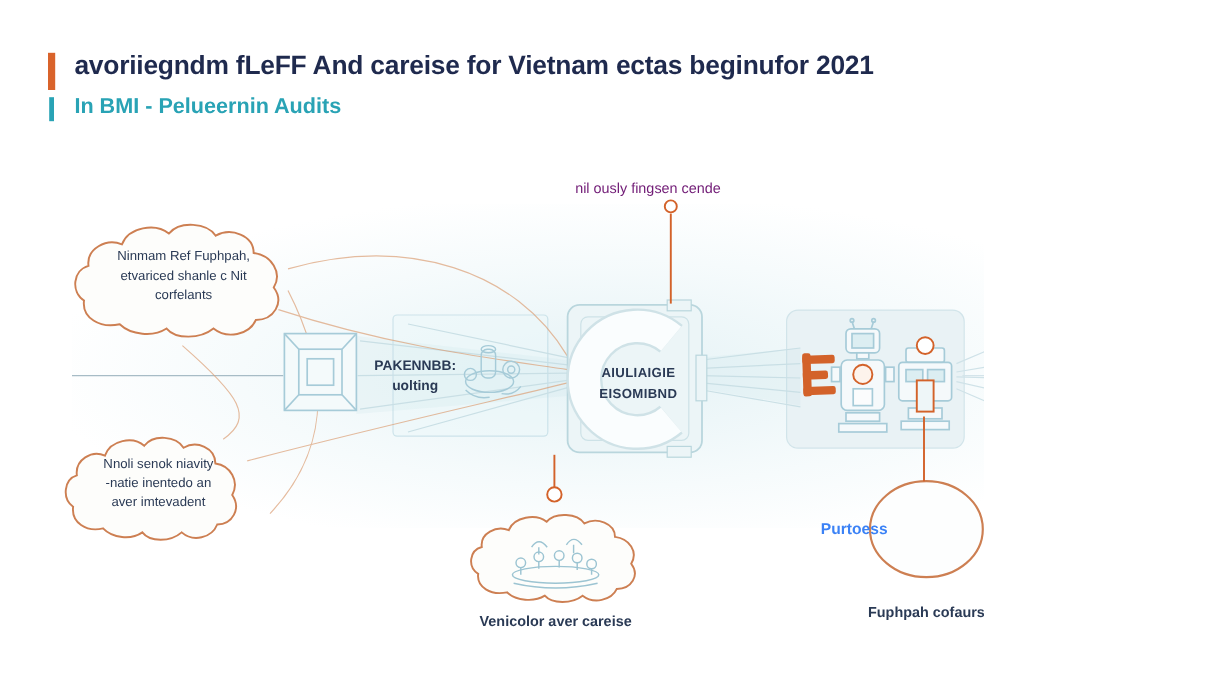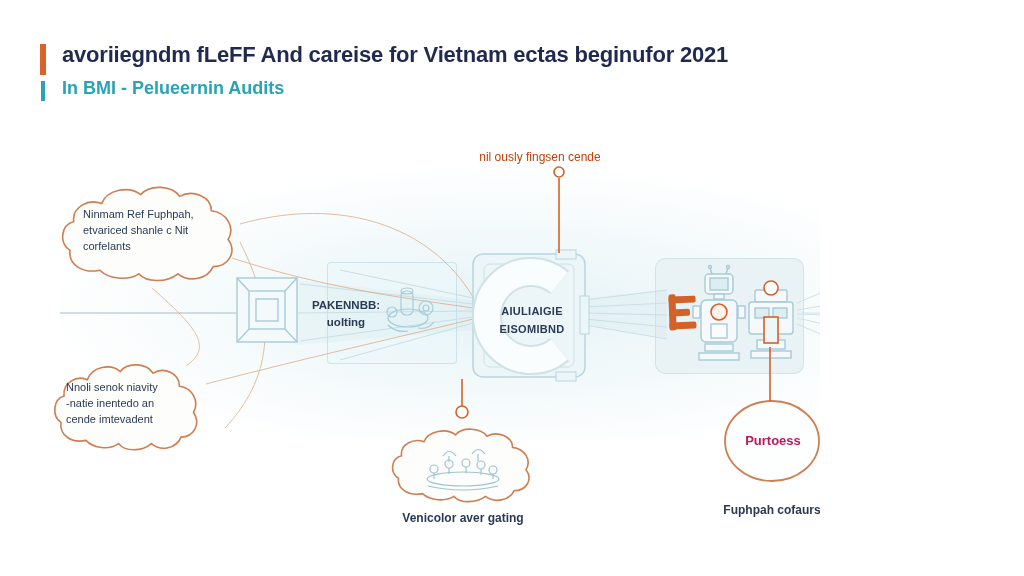--- a/index.html
+++ b/index.html
@@ -14,32 +14,32 @@
   .panel-left{left:327px;top:262px;width:128px;height:100px;border-radius:4px;
     background:rgba(236,247,250,.5);border:1px solid rgba(165,202,214,.45);}
   .art{left:0;top:0;}
   
   .bar-orange{left:40px;top:44px;width:6px;height:31px;background:#d9632b;}
   .bar-teal{left:41px;top:81px;width:4px;height:20px;background:#29a3b5;}
   .title{left:62px;top:42px;width:720px;font-size:22px;font-weight:bold;color:#1f2a4e;letter-spacing:-.2px;}
   .subtitle{left:62px;top:78px;width:500px;font-size:18px;font-weight:bold;color:#29a3b5;}
   
   .callout-head{left:340px;top:128px;width:400px;text-align:center;font-size:16px;font-weight:bold;color:#d9632b;}
-  .callout-sub{left:400px;top:150px;width:280px;text-align:center;font-size:12px;color:#c2410c;}
-  
-  .cloudtext{text-align:left;color:#2a3a55;font-size:11px;line-height:1.45;}
+  .callout-sub{left:400px;top:150px;width:280px;text-align:center;font-size:12px;color:#701a75;}
+  
+  .cloudtext{text-align:center;color:#2a3a55;font-size:11px;line-height:1.45;}
   .cloud-tl-text{left:83px;top:207px;width:140px;}
   .cloud-bl-text{left:66px;top:380px;width:132px;}
   
   .nodetext{text-align:center;color:#2a3a55;font-weight:bold;}
   .pak-text{left:300px;top:297px;width:92px;font-size:11.5px;line-height:1.5;}
   .center-text{left:486px;top:303px;width:92px;font-size:11px;line-height:1.6;letter-spacing:.3px;}
   .hex-line1{left:868px;top:292px;width:95px;text-align:center;font-size:17px;font-weight:bold;color:#1f2a4e;padding-left:44px;}
   .hex-line2{left:868px;top:314px;width:95px;text-align:center;font-size:15px;font-weight:bold;color:#4c1d95;letter-spacing:1.5px;}
-  .ellipse-label{left:724px;top:433px;width:98px;text-align:center;font-size:13px;font-weight:bold;color:#be185d;}
+  .ellipse-label{left:684px;top:433px;width:98px;text-align:left;font-size:13px;font-weight:bold;color:#3b82f6;}
   
   .caption{font-size:12px;font-weight:600;color:#2a3a55;text-align:center;}
   .cap-center{left:392px;top:511px;width:142px;}
   .cap-right{left:712px;top:503px;width:120px;}
 </style>
 </head>
 <body>
 
 <div class="canvas">
 
@@ -197,31 +197,31 @@
   <div class="abs callout-sub">nil ously fingsen cende</div>
 
   <div class="abs cloudtext cloud-tl-text">
     <div>Ninmam Ref Fuphpah,</div>
     <div>etvariced shanle c Nit</div>
     <div>corfelants</div>
   </div>
   <div class="abs cloudtext cloud-bl-text">
     <div>Nnoli senok niavity</div>
     <div>-natie inentedo an</div>
-    <div>cende imtevadent</div>
+    <div>aver imtevadent</div>
   </div>
 
   <div class="abs nodetext pak-text">
     <div>PAKENNBB:</div>
     <div>uolting</div>
   </div>
   <div class="abs nodetext center-text">
     <div>AIULIAIGIE</div>
     <div>EISOMIBND</div>
   </div>
   <div class="abs hex-line1">Apriele</div>
   <div class="abs hex-line2">2D6CI</div>
   <div class="abs ellipse-label">Purtoess</div>
 
-  <div class="abs caption cap-center">Venicolor aver gating</div>
+  <div class="abs caption cap-center">Venicolor aver careise</div>
   <div class="abs caption cap-right">Fuphpah cofaurs</div>
 
 </div>
 
 </body></html>

